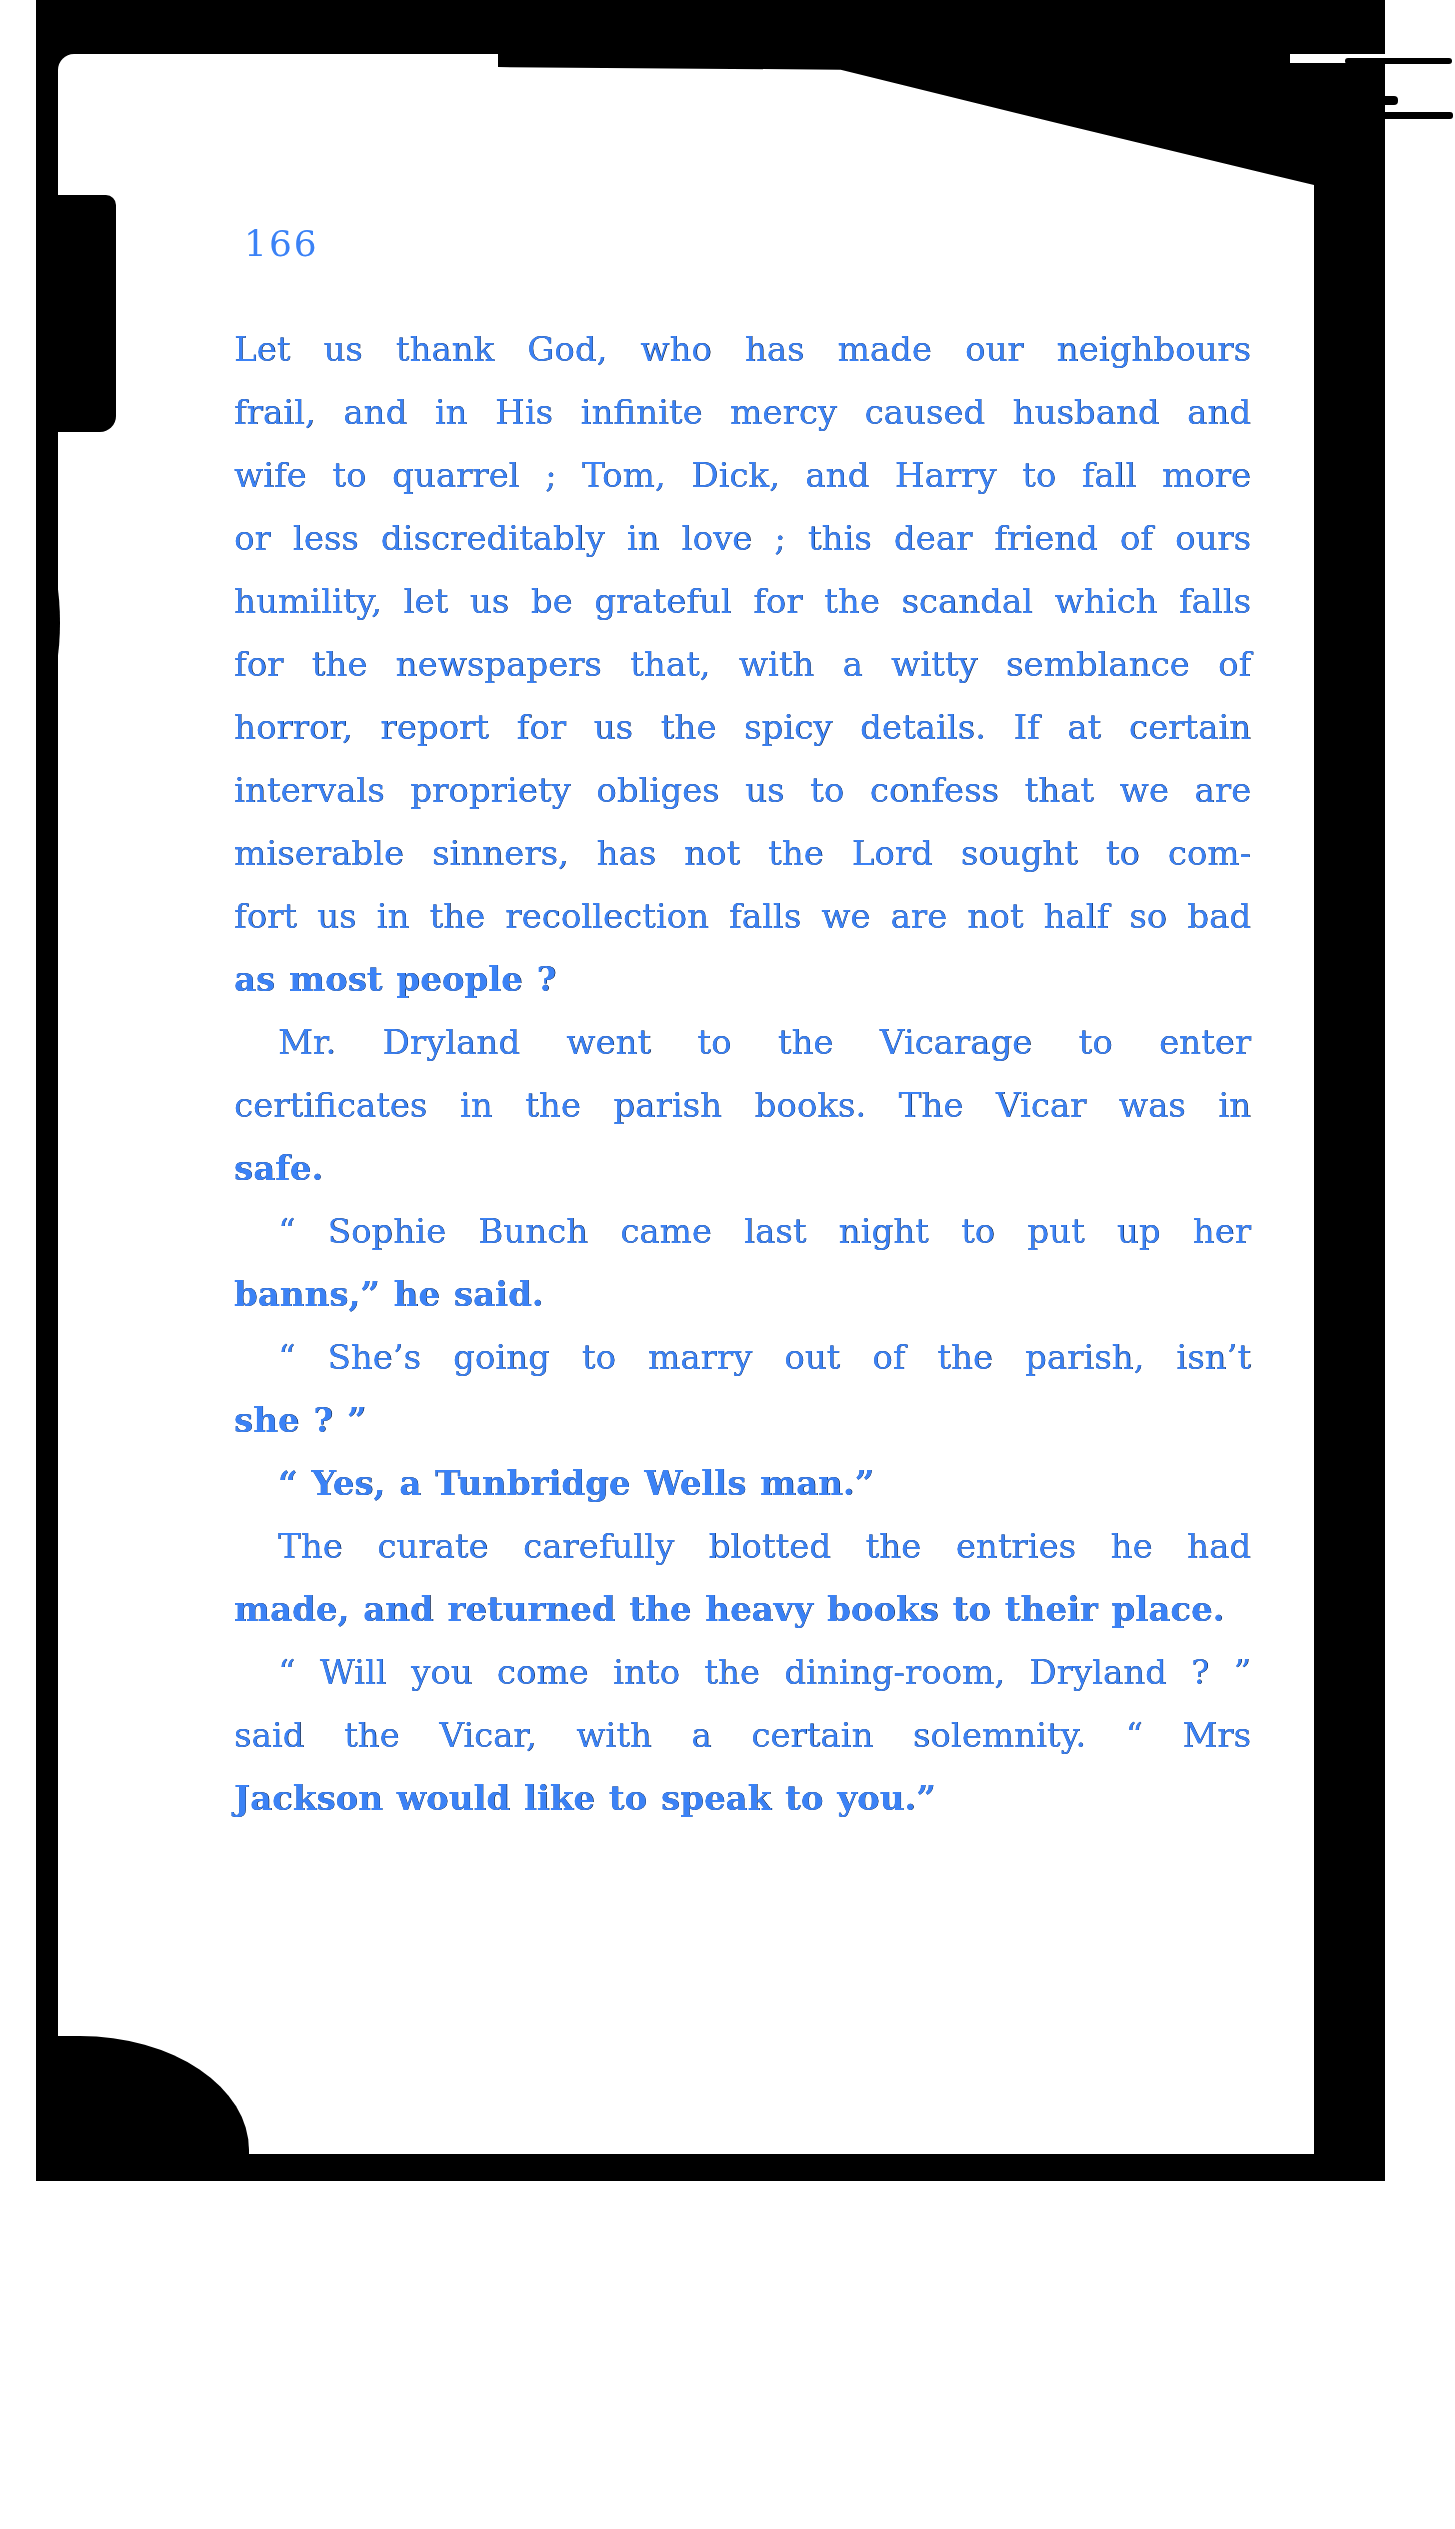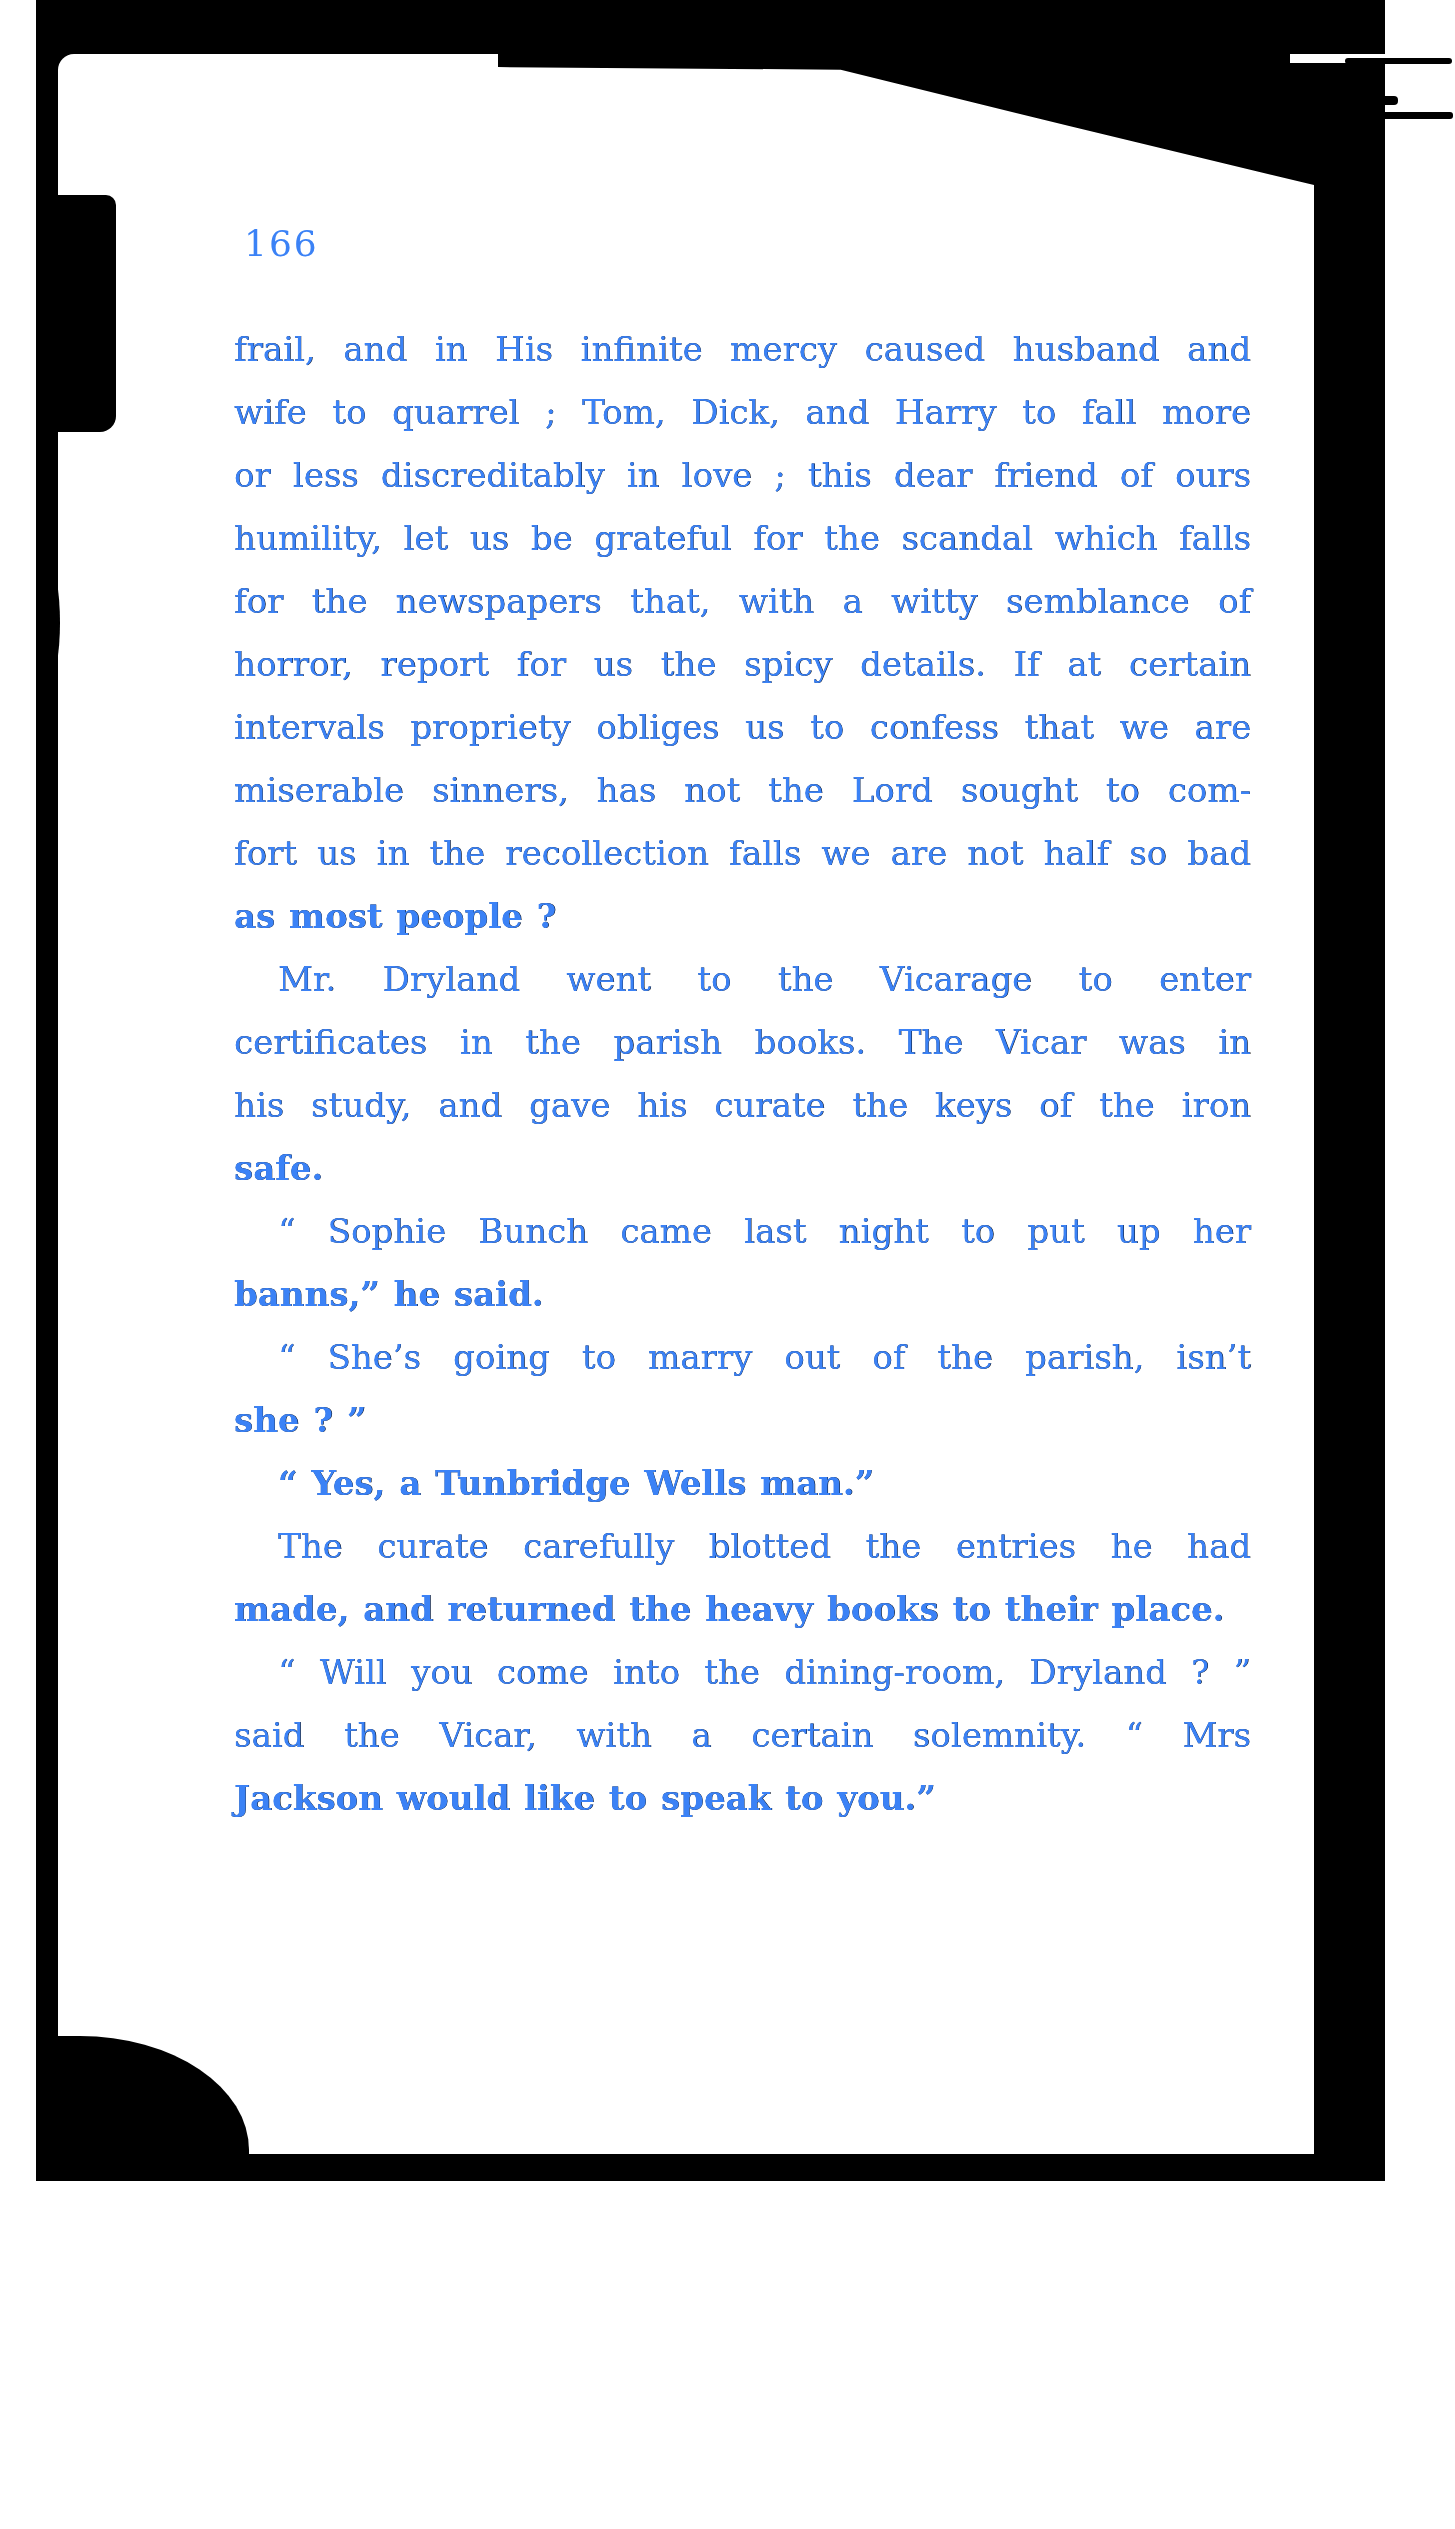--- a/index.html
+++ b/index.html
@@ -48,33 +48,33 @@
   <div class="dash2"></div>
   <div class="dash3"></div>
   <div class="blob-left"></div>
   <div class="bump-left"></div>
   <div class="thumb"></div>
 
   <div class="pagenum">166</div>
 
   <div class="textblock">
 
+  <div class="line">Let us thank God, who has made our neighbours</div>
       <div class="line">frail, and in His infinite mercy caused husband and</div>
       <div class="line">wife to quarrel ; Tom, Dick, and Harry to fall more</div>
       <div class="line">or less discreditably in love ; this dear friend of ours</div>
       <div class="line">humility, let us be grateful for the scandal which falls</div>
       <div class="line">for the newspapers that, with a witty semblance of</div>
       <div class="line">horror, report for us the spicy details. If at certain</div>
       <div class="line">intervals propriety obliges us to confess that we are</div>
       <div class="line">miserable sinners, has not the Lord sought to com-</div>
       <div class="line">fort us in the recollection falls we are not half so bad</div>
       <div class="line lastline">as most people ?</div>
       <div class="line indent">Mr. Dryland went to the Vicarage to enter</div>
       <div class="line">certificates in the parish books. The Vicar was in</div>
-      <div class="line">his study, and gave his curate the keys of the iron</div>
       <div class="line lastline">safe.</div>
       <div class="line indent">“ Sophie Bunch came last night to put up her</div>
       <div class="line lastline">banns,” he said.</div>
       <div class="line indent">“ She’s going to marry out of the parish, isn’t</div>
       <div class="line lastline">she ? ”</div>
       <div class="line indent lastline">“ Yes, a Tunbridge Wells man.”</div>
       <div class="line indent">The curate carefully blotted the entries he had</div>
       <div class="line lastline">made, and returned the heavy books to their place.</div>
       <div class="line indent">“ Will you come into the dining-room, Dryland ? ”</div>
       <div class="line">said the Vicar, with a certain solemnity. “ Mrs</div>

